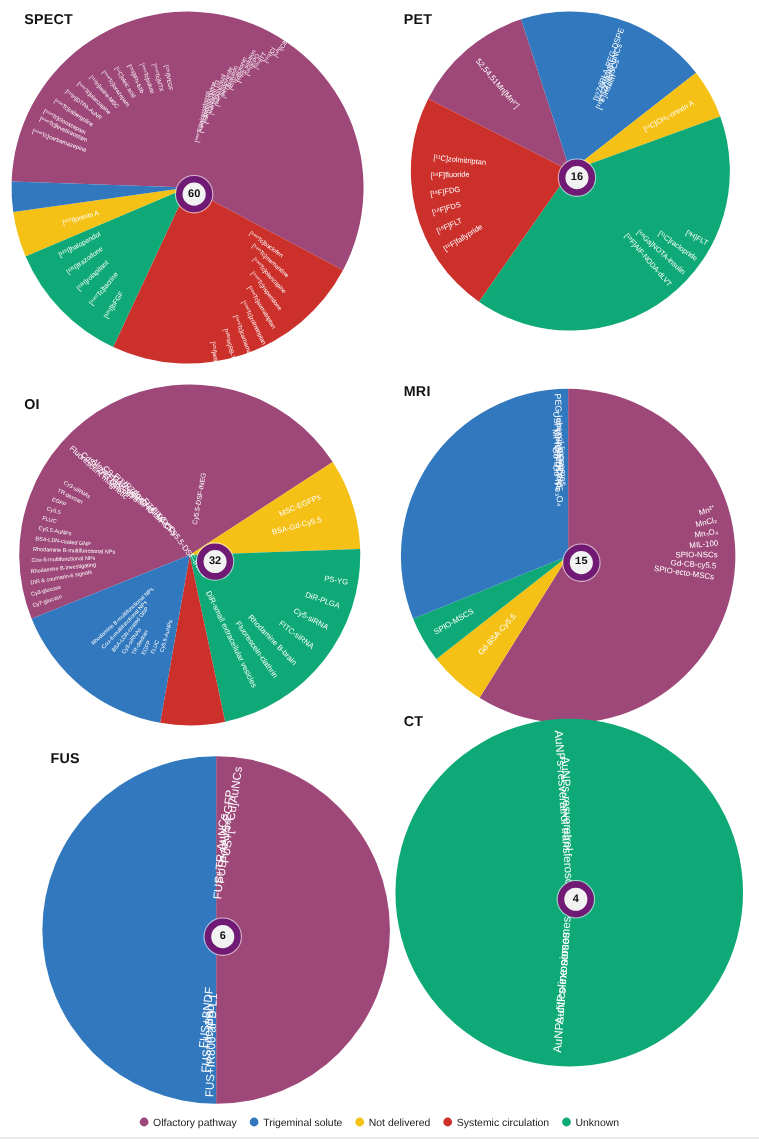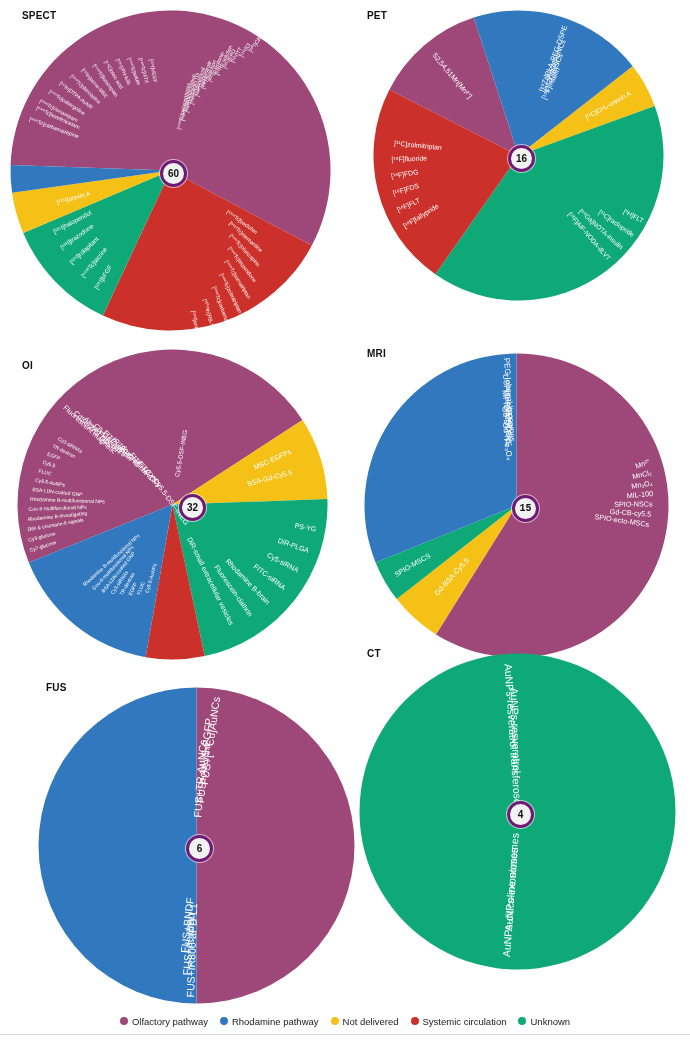--- a/index.html
+++ b/index.html
@@ -6,45 +6,45 @@
   body{
     width:690px;height:1040px;background:#ffffff;
     font-family:"Liberation Sans", sans-serif;
     -webkit-font-smoothing:antialiased;
   }
   #root{position:relative;width:690px;height:1040px;overflow:hidden;background:#fff;}
 
   .panel{position:absolute;}
   .panel-title{
     position:absolute;font-weight:bold;color:#111;letter-spacing:.2px;
-    font-size:10px;z-index:40;
+    font-size:13px;z-index:40;
   }
 
   .pie-wrap{position:absolute;}
   .pie-svg{display:block;overflow:visible;}
 
   .hub{
     position:absolute;border-radius:50%;background:#f2f2f2;
-    border:3px solid #701a75;display:flex;align-items:center;justify-content:center;
+    border:6px solid #701a75;display:flex;align-items:center;justify-content:center;
     font-size:10px;font-weight:bold;color:#111;z-index:30;
     box-shadow:0 0 0 1px rgba(255,255,255,.6);
   }
 
   
   .lbl{
     fill:#ffffff;font-family:"Liberation Sans",sans-serif;
     dominant-baseline:middle;
   }
 
   
   #legend{
     position:absolute;left:0;top:1008px;width:690px;height:26px;
     display:flex;align-items:center;justify-content:center;gap:12px;
   }
-  .lg-item{display:flex;align-items:center;gap:4px;}
+  .lg-item{display:flex;gap:4px;}
   .lg-dot{width:8px;height:8px;border-radius:50%;display:inline-block;}
   .lg-txt{font-size:9.5px;color:#1a1a1a;white-space:nowrap;}
 
   #divider{position:absolute;left:0;top:1034px;width:690px;height:1px;background:#d8d8d8;}
 </style>
 </head>
 <body>
 
 <div id="root">
 
@@ -259,21 +259,21 @@
     </div>
   </div>
 
   <div id="legend">
       <div class="lg-item">
         <span class="lg-dot" style="background: rgb(157, 72, 120);"></span>
         <span class="lg-txt">Olfactory pathway</span>
       </div>
       <div class="lg-item">
         <span class="lg-dot" style="background: rgb(49, 120, 190);"></span>
-        <span class="lg-txt">Rhodamine pathway</span>
+        <span class="lg-txt">Trigeminal solute</span>
       </div>
       <div class="lg-item">
         <span class="lg-dot" style="background: rgb(245, 193, 22);"></span>
         <span class="lg-txt">Not delivered</span>
       </div>
       <div class="lg-item">
         <span class="lg-dot" style="background: rgb(203, 48, 43);"></span>
         <span class="lg-txt">Systemic circulation</span>
       </div>
       <div class="lg-item">

